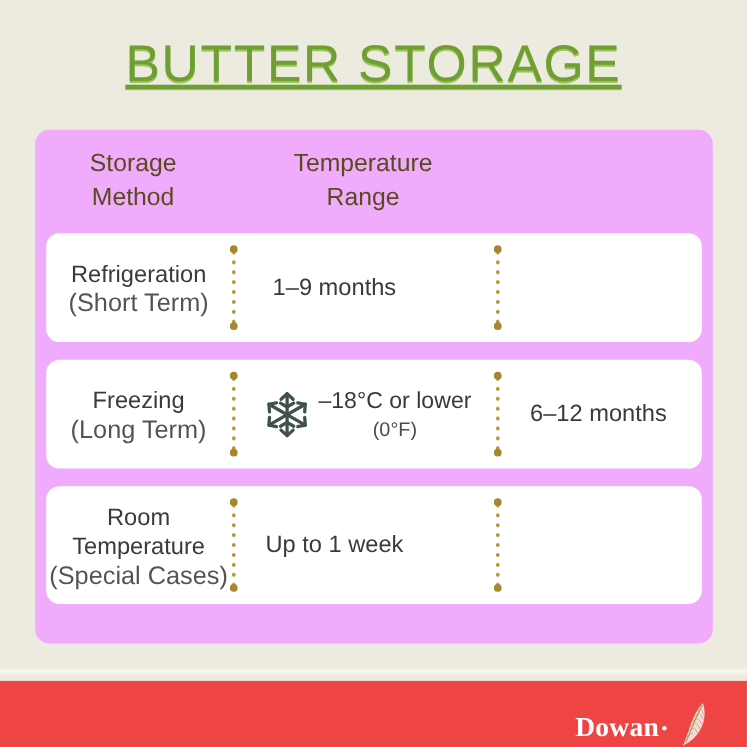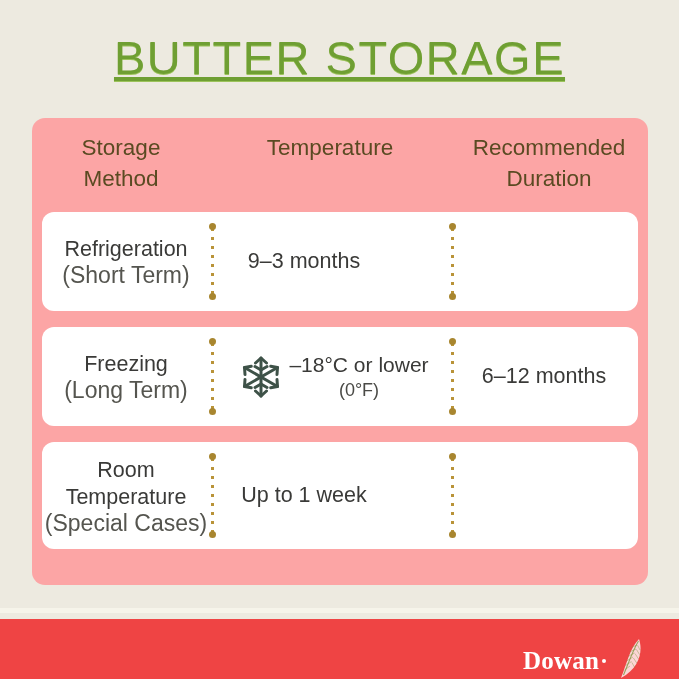--- a/index.html
+++ b/index.html
@@ -25,21 +25,21 @@
     line-height:56px;
     white-space:nowrap;
     text-decoration:underline;
   }
 
   
   .panel{
     position:absolute;
     left:32px;top:118px;
     width:616px;height:467px;
-    background:#fca5a5;
+    background:#f0abfc;
     border-radius:13px;
   }
 
   
   .thead{
     position:absolute;left:0;top:14px;width:616px;height:72px;
     display:flex;
   }
   .th{
     flex:0 0 auto;
@@ -166,41 +166,38 @@
 
 <div class="panel">
 
   <div class="thead">
     <div class="th th-1">
       <div>Storage</div>
       <div>Method</div>
     </div>
     <div class="th th-2">
       <div>Temperature</div>
-    </div>
-    <div class="th th-3">
-      <div>Recommended</div>
-      <div>Duration</div>
+      <div>Range</div>
     </div>
   </div>
 
   <div class="rows">
 
     <div class="row">
       <div class="cell c-method">
         <div class="m-main">Refrigeration</div>
         <div class="m-sub">(Short Term)</div>
       </div>
 
       <div class="divider div-1"></div>
 
 
       <div class="divider div-2"></div>
 
-      <div class="cell c-dur">9–3 months</div>
+      <div class="cell c-dur">1–9 months</div>
     </div>
 
     <div class="row">
       <div class="cell c-method">
         <div class="m-main">Freezing</div>
         <div class="m-sub">(Long Term)</div>
       </div>
 
       <div class="divider div-1"></div>
 

